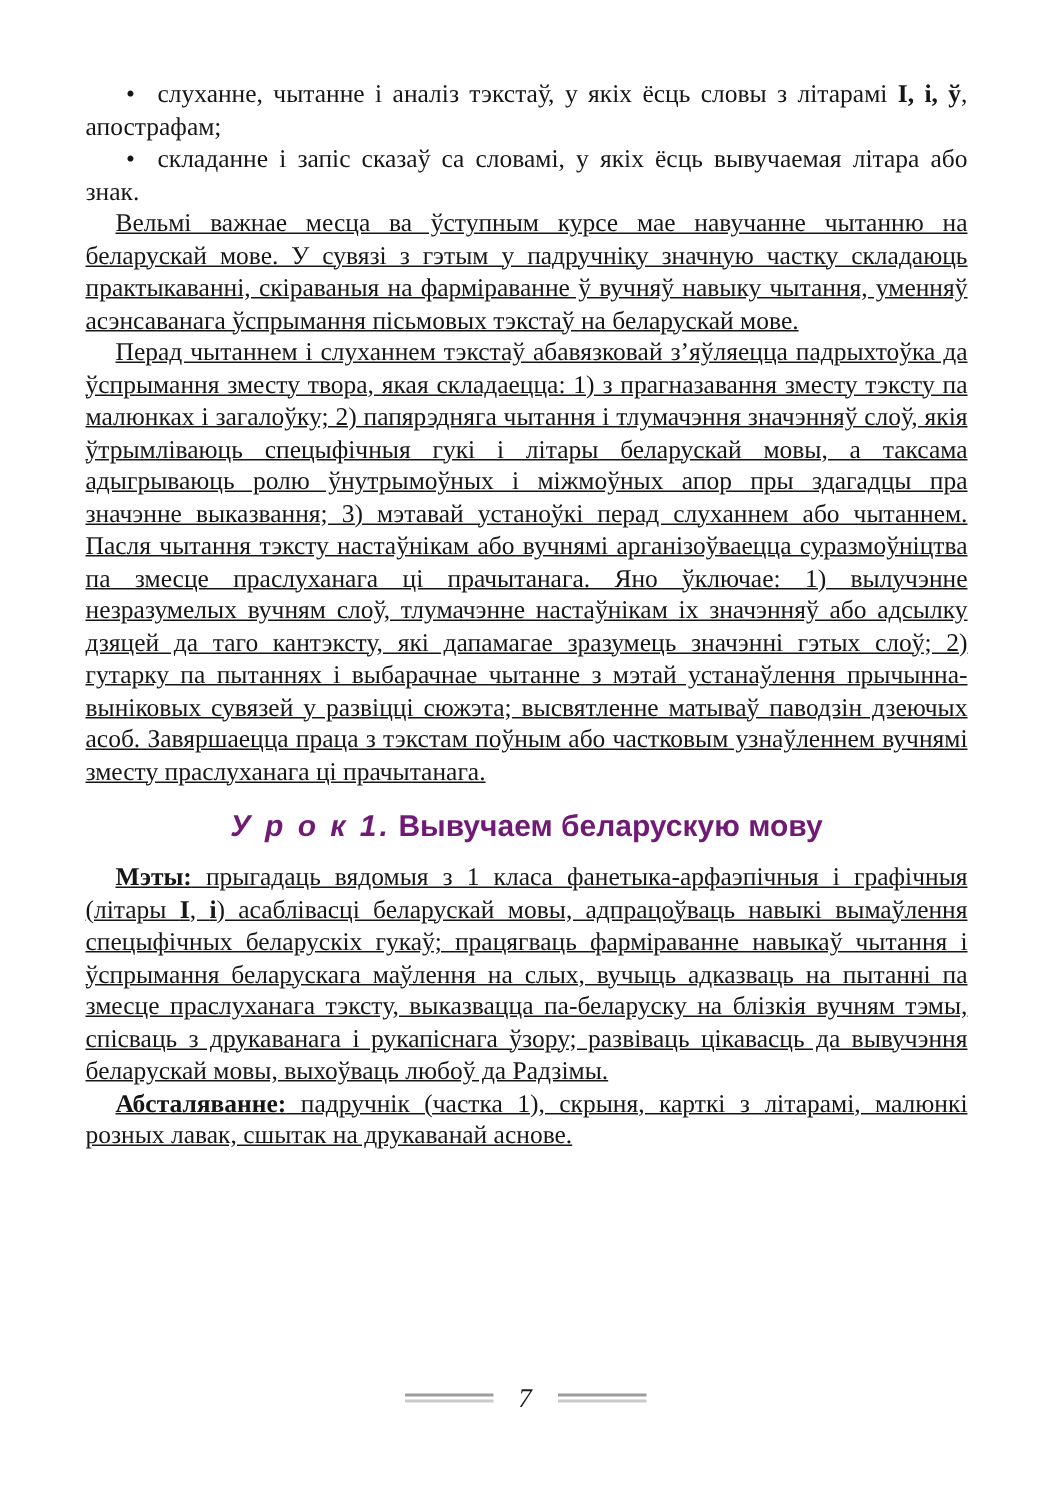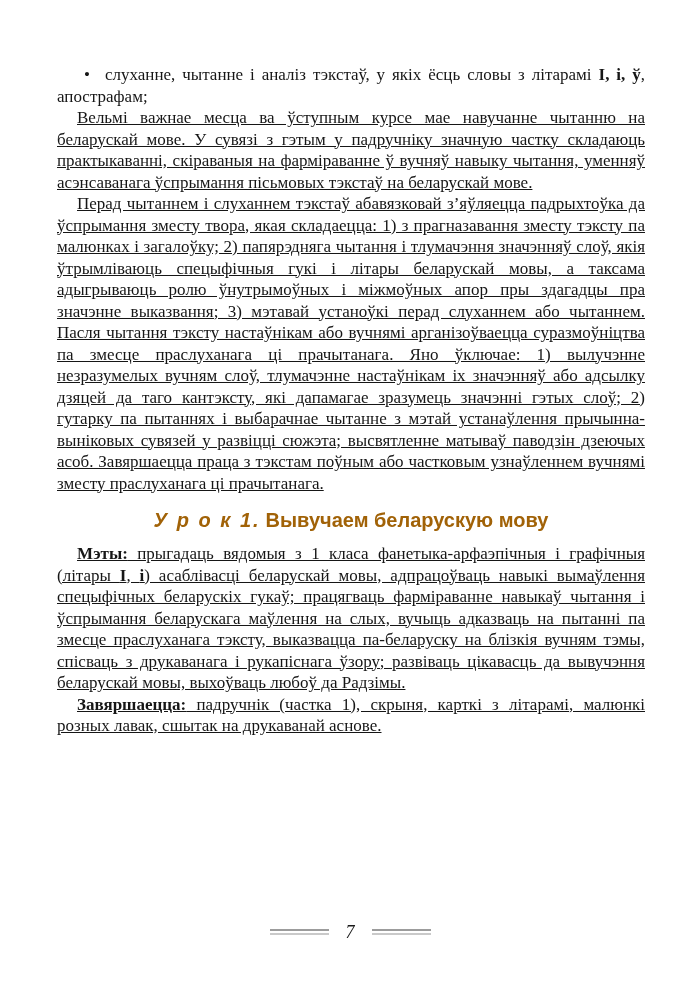--- a/index.html
+++ b/index.html
@@ -8,39 +8,38 @@
     background:#ffffff;
     position:relative;
     font-family:"Liberation Serif","DejaVu Serif",serif;
     color:#161616;
     overflow:hidden;
   }
   .content {
     position:absolute;
     left:57px; top:52px;
     width:588px;
-    margin-top:12px;
   }
   .content p {
     margin:0;
     font-size:17px;
     line-height:21.5px;
     text-align:justify;
   }
   p.indent { text-indent:20px;text-decoration:underline; }
   p.bullet { text-indent:27px; }
   .bullet-glyph { padding-right:15px; }
   .b { font-weight:bold; }
   .lesson-heading {
     margin:15px 0 11px 0;
     text-align:center;
     font-family:"Liberation Sans","DejaVu Sans",sans-serif;
     font-size:20px;
     font-weight:bold;
-    color:#a16207;
+    color:#701a75;
   }
   .lesson-num {
     font-style:italic;
     letter-spacing:2px;
     padding-right:5px;
   }
   .footer {
     position:absolute;
     top:923px; left:0;
     width:700px;
@@ -63,31 +62,32 @@
   }
 </style>
 </head>
 <body>
 
 <div class="page">
   <div class="content">
 
     <p class="bullet"><span class="bullet-glyph">•</span><span><span>слуханне, чытанне і аналіз тэкстаў, у якіх ёсць словы з літарамі </span><span class="b">І, і, ў</span><span>, апострафам;</span></span></p>
 
+    <p class="bullet"><span class="bullet-glyph">•</span><span><span>складанне і запіс сказаў са словамі, у якіх ёсць вывучаемая літара або знак.</span></span></p>
 
     <p class="indent">Вельмі важнае месца ва ўступным курсе мае навучанне чытанню на беларускай мове. У сувязі з гэтым у падручніку значную частку складаюць практыкаванні, скіраваныя на фарміраванне ў вучняў навыку чытання, уменняў асэнсаванага ўспрымання пісьмовых тэкстаў на беларускай мове.</p>
 
     <p class="indent">Перад чытаннем і слуханнем тэкстаў абавязковай з’яўляецца падрыхтоўка да ўспрымання зместу твора, якая складаецца: 1) з прагназавання зместу тэксту па малюнках і загалоўку; 2) папярэдняга чытання і тлумачэння значэнняў слоў, якія ўтрымліваюць спецыфічныя гукі і літары беларускай мовы, а таксама адыгрываюць ролю ўнутрымоўных і міжмоўных апор пры здагадцы пра значэнне выказвання; 3) мэтавай устаноўкі перад слуханнем або чытаннем. Пасля чытання тэксту настаўнікам або вучнямі арганізоўваецца суразмоўніцтва па змесце праслуханага ці прачытанага. Яно ўключае: 1) вылучэнне незразумелых вучням слоў, тлумачэнне настаўнікам іх значэнняў або адсылку дзяцей да таго кантэксту, які дапамагае зразумець значэнні гэтых слоў; 2) гутарку па пытаннях і выбарачнае чытанне з мэтай устанаўлення прычынна-выніковых сувязей у развіцці сюжэта; высвятленне матываў паводзін дзеючых асоб. Завяршаецца праца з тэкстам поўным або частковым узнаўленнем вучнямі зместу праслуханага ці прачытанага.</p>
 
 
     <h2 class="lesson-heading"><span class="lesson-num">У р о к  1.</span><span class="lesson-title">Вывучаем беларускую мову</span></h2>
 
     <p class="indent"><span class="b">Мэты:</span><span> прыгадаць вядомыя з 1 класа фанетыка-арфаэпічныя і графічныя (літары </span><span class="b">І</span><span>, </span><span class="b">і</span><span>) асаблівасці беларускай мовы, адпрацоўваць навыкі вымаўлення спецыфічных беларускіх гукаў; працягваць фарміраванне навыкаў чытання і ўспрымання беларускага маўлення на слых, вучыць адказваць на пытанні па змесце праслуханага тэксту, выказвацца па-беларуску на блізкія вучням тэмы, спісваць з друкаванага і рукапіснага ўзору; развіваць цікавасць да вывучэння беларускай мовы, выхоўваць любоў да Радзімы.</span></p>
 
-    <p class="indent"><span class="b">Завяршаецца:</span><span> падручнік (частка 1), скрыня, карткі з літарамі, малюнкі розных лавак, сшытак на друкаванай аснове.</span></p>
+    <p class="indent"><span class="b">Абсталяванне:</span><span> падручнік (частка 1), скрыня, карткі з літарамі, малюнкі розных лавак, сшытак на друкаванай аснове.</span></p>
 
   </div>
 
   <div class="footer">
     <span class="rule"></span>
     <span class="page-num">7</span>
     <span class="rule"></span>
   </div>
 </div>
 

